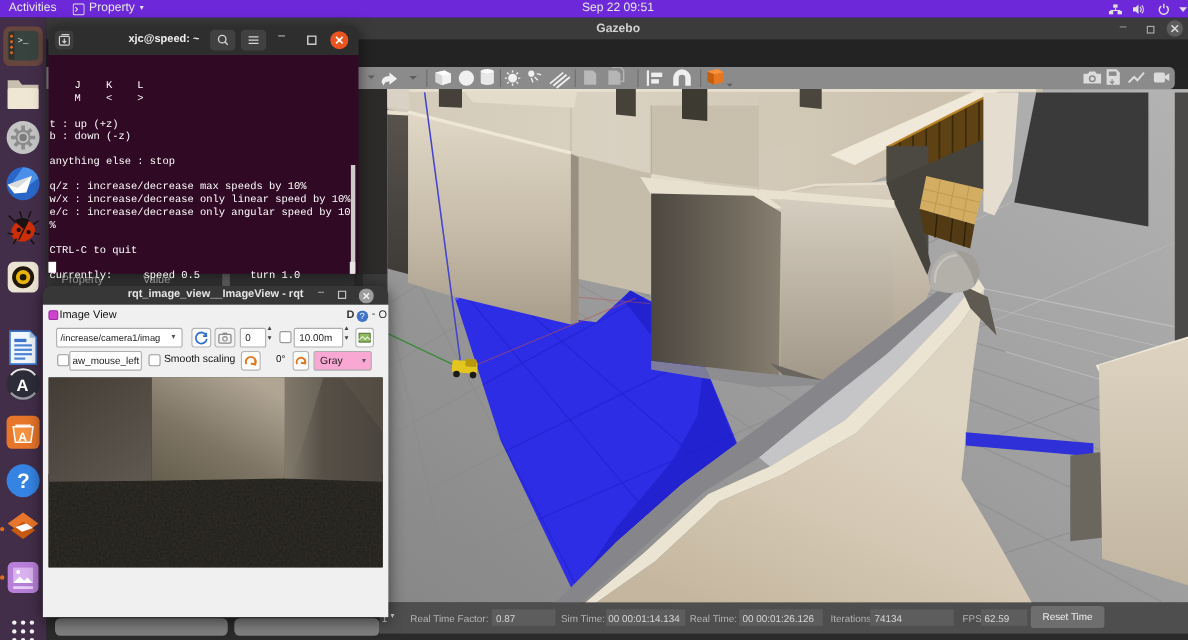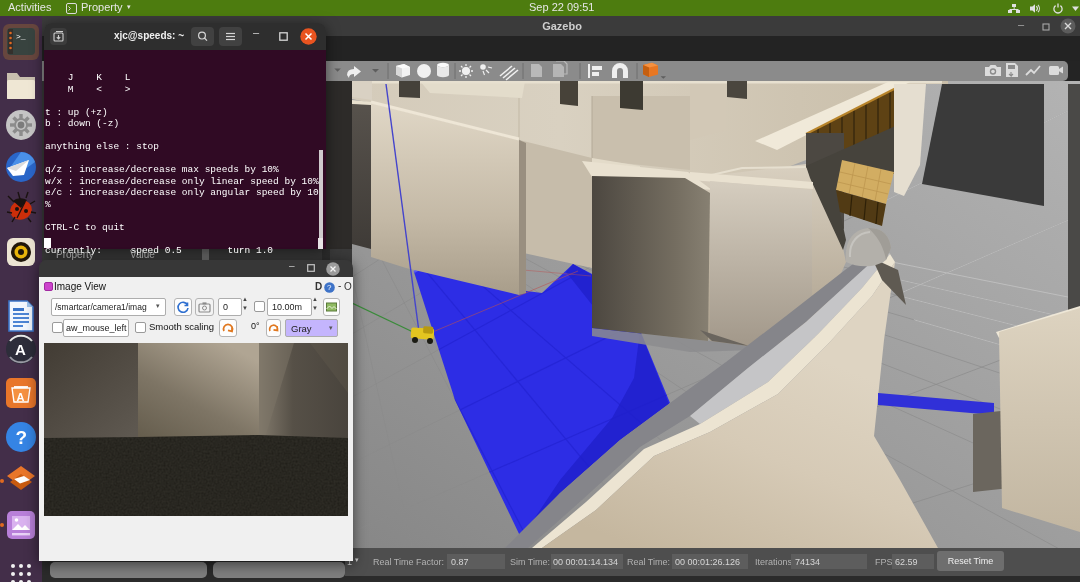--- a/index.html
+++ b/index.html
@@ -1,21 +1,21 @@
 <!DOCTYPE html>
 <html><head>
 <meta charset="utf-8">
 <style>
   * { margin:0; padding:0; box-sizing:border-box; }
   html,body { width:1080px; height:582px; overflow:hidden; background:#1e1e1e;
     font-family:"Liberation Sans", sans-serif; }
   .abs { position:absolute; }
   #stage { position:relative; width:1080px; height:582px; }
   
-  #toppanel { left:0; top:0; width:1080px; height:16px; background:#4d7c0f; color:#e6e6e6;
+  #toppanel { left:0; top:0; width:1080px; height:16px; background:#6d28d9; color:#e6e6e6;
     font-size:11px; }
   
   #gzwin { left:42px; top:16px; width:1038px; height:566px; background:#242424; }
   #gztitle { left:0; top:0; width:1038px; height:20px; background:#3b3b3b; }
   #gzmenu { left:0; top:20px; width:1038px; height:25px; background:#232323; }
   #gztoolbar { left:0; top:45px; width:1026px; height:20px; background:#8b8b8b;
     border-radius:0 5px 5px 0; }
   
   #gzleftpanel { left:0; top:65px; width:310px; height:467px; background:#3a3a3a; }
   
@@ -509,21 +509,21 @@
   </div>
 
   <div id="term" class="abs">
     <div id="termbar" class="abs">
       <div class="abs" style="left:6px; top:5px; width:17px; height:17px; background:#3c3c3c; border-radius:4px;">
         <svg width="17" height="17" viewBox="0 0 17 17">
           <rect x="4" y="5" width="9" height="8" rx="1" fill="none" stroke="#cfcfcf" stroke-width="1.1"></rect>
           <path d="M6 3.5 h7 M8.5 7 v4 M6.8 9.2 l1.7 1.8 l1.7 -1.8" fill="none" stroke="#cfcfcf" stroke-width="1.1"></path>
         </svg>
       </div>
-      <span class="abs" style="left:0; top:7px; width:210px; text-align:center; font-size:10px; font-weight:bold; color:#f0f0f0;">xjc@speeds: ~</span>
+      <span class="abs" style="left:0; top:7px; width:210px; text-align:center; font-size:10px; font-weight:bold; color:#f0f0f0;">xjc@speed: ~</span>
       <div class="abs" style="left:147px; top:4px; width:23px; height:19px; background:#414141; border-radius:4px;">
         <svg width="23" height="19" viewBox="0 0 23 19">
             <circle cx="11" cy="8.6" r="3.4" fill="none" stroke="#d6d6d6" stroke-width="1.2"></circle>
             <line x1="13.4" y1="11" x2="16" y2="13.6" stroke="#d6d6d6" stroke-width="1.3"></line>
           </svg>
       </div>
       <div class="abs" style="left:175px; top:4px; width:23px; height:19px; background:#414141; border-radius:4px;">
         <svg width="23" height="19" viewBox="0 0 23 19">
             <g stroke="#d6d6d6" stroke-width="1.2">
               <line x1="7" y1="6.5" x2="16" y2="6.5"></line>
@@ -558,20 +558,21 @@
 
 currently:     speed 0.5        turn 1.0</div>
       <div class="abs" style="left:0px; top:188px; width:7px; height:10px; background:#ffffff;"></div>
       <div class="abs" style="left:275px; top:100px; width:3.5px; height:98px; background:#cfcbcd;"></div>
       <div class="abs" style="left:274px; top:188px; width:5px; height:11px; background:#e8e4e6;"></div>
     </div>
   </div>
 
   <div id="rqt" class="abs">
     <div id="rqtbar" class="abs">
+      <span class="abs" style="left:0; top:2px; width:314px; text-align:center; font-size:10px; font-weight:bold; color:#e4e4e4;">rqt_image_view__ImageView - rqt</span>
       <span class="abs" style="left:250px; top:0px; color:#c4c4c4; font-size:10px;">–</span>
       <svg class="abs" style="left:268px; top:4px;" width="8" height="8" viewBox="0 0 8 8">
           <rect x="0.7" y="0.7" width="6.6" height="6.6" fill="none" stroke="#c4c4c4" stroke-width="1.2"></rect>
         </svg>
       <svg class="abs" style="left:287px; top:1.5px;" width="14" height="14" viewBox="0 0 14 14">
         <circle cx="7" cy="7" r="6.8" fill="#9c9c9c"></circle>
         <path d="M4.5 4.5 L9.5 9.5 M9.5 4.5 L4.5 9.5" stroke="#f4f4f4" stroke-width="1.3"></path>
       </svg>
     </div>
     <div id="rqtbody" class="abs">
@@ -580,21 +581,21 @@
       <span class="abs" style="left:15px; top:4px; font-size:10px; color:#111;">Image View</span>
       <span class="abs" style="left:276px; top:4px; font-size:10px; font-weight:bold; color:#333;">D</span>
       <svg class="abs" style="left:285px; top:4.5px;" width="11" height="11" viewBox="0 0 11 11">
         <circle cx="5.5" cy="5.5" r="5.3" fill="#3e73c8"></circle>
         <text x="3" y="8.4" font-size="8" fill="#fff" font-family="Liberation Sans">?</text>
       </svg>
       <span class="abs" style="left:299px; top:3px; font-size:10px; color:#333;">-</span>
       <span class="abs" style="left:305px; top:4px; font-size:10px; color:#333;">O</span>
 
       <div class="fld" style="left:12px; top:21px; width:115px; height:18px;">
-        <span class="abs" style="left:3px; top:3px; font-size:8.5px; color:#222;">/smartcar/camera1/imag</span>
+        <span class="abs" style="left:3px; top:3px; font-size:8.5px; color:#222;">/increase/camera1/imag</span>
         <span class="abs" style="left:104px; top:3px; font-size:7px; color:#555;">▾</span>
       </div>
       <div class="btn17" style="left:135px; top:21px;">
         <svg width="16" height="16" viewBox="0 0 16 16">
             <path d="M12.5 6 a5 5 0 1 0 0.5 3 M12.5 3.5 v3 h-3" fill="none" stroke="#2e6fd0" stroke-width="1.6"></path>
           </svg>
       </div>
       <div class="btn17" style="left:156px; top:21px; width:19px; background:#f3f3f3;">
         <svg width="17" height="16" viewBox="0 0 17 16">
             <rect x="3" y="5" width="11" height="8" rx="1" fill="none" stroke="#8a8a8a" stroke-width="1.2"></rect>
@@ -634,21 +635,21 @@
         <svg width="16" height="16" viewBox="0 0 16 16">
             <path d="M4 11 a4.5 4.5 0 1 1 8 0 M12 7 l0 4.4 l-4 -1" fill="none" stroke="#e07820" stroke-width="1.8"></path>
           </svg>
       </div>
       <span class="abs" style="left:212px; top:44px; font-size:9px; color:#111;">0°</span>
       <div class="btn17" style="left:227px; top:42px; width:15px;">
         <svg width="13" height="16" viewBox="0 0 13 16">
             <path d="M3 11 a4 4 0 1 1 7.5 -1 M10 6 l0.5 4.4 l-4 -0.6" fill="none" stroke="#e07820" stroke-width="1.7"></path>
           </svg>
       </div>
-      <div class="fld" style="left:246px; top:42px; width:53px; height:18px; background:#c4b5fd;">
+      <div class="fld" style="left:246px; top:42px; width:53px; height:18px; background:#f9a8d4;">
         <span class="abs" style="left:5px; top:3px; font-size:9.5px; color:#222;">Gray</span>
         <span class="abs" style="left:43px; top:4px; font-size:7px; color:#555;">▾</span>
       </div>
 
       <svg class="abs" style="left:5px; top:66px;" width="304" height="173" viewBox="0 0 304 173">
         <defs>
           <linearGradient id="cw1" x1="0" y1="0" x2="0.9" y2="1">
             <stop offset="0" stop-color="#423c34"></stop>
               <stop offset="1" stop-color="#5e5850"></stop>
           </linearGradient>

